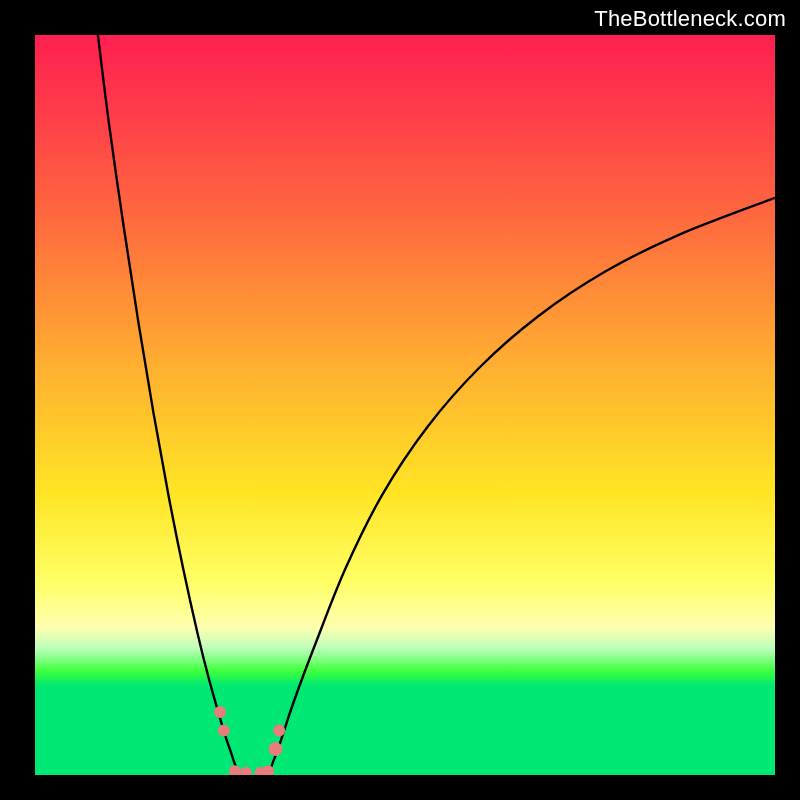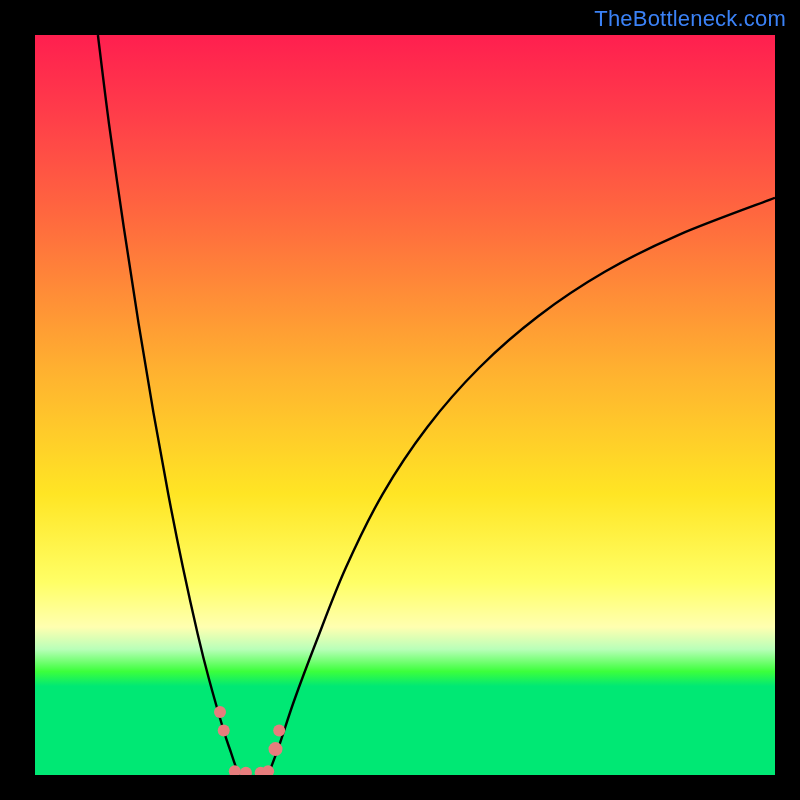--- a/index.html
+++ b/index.html
@@ -43,21 +43,21 @@
     left: 0;
     top: 0;
     width: 740px;
     height: 740px;
     pointer-events: none;
   }
   .watermark {
     position: absolute;
     top: 6px;
     right: 14px;
-    color: #3b82f6;
+    color: #ffffff;
     font-size: 22px;
     letter-spacing: 0.2px;
     font-weight: 400;
   }
 </style>
 </head>
 <body>
 
 <div class="frame">
   <div class="watermark">TheBottleneck.com</div>

